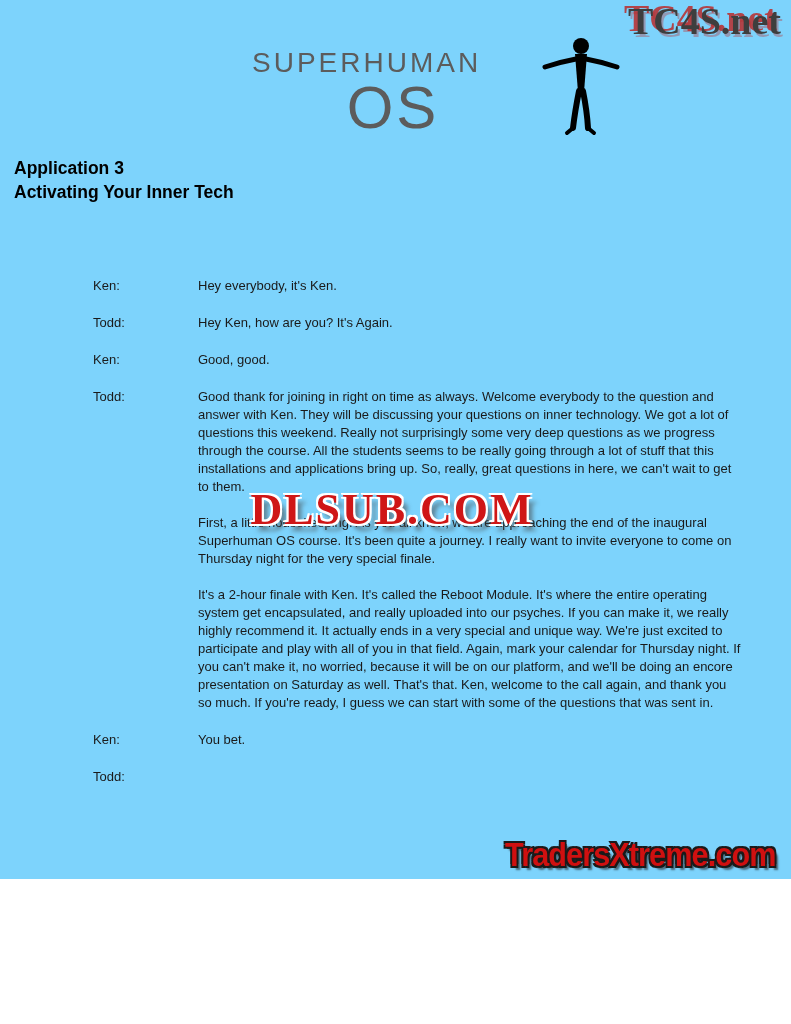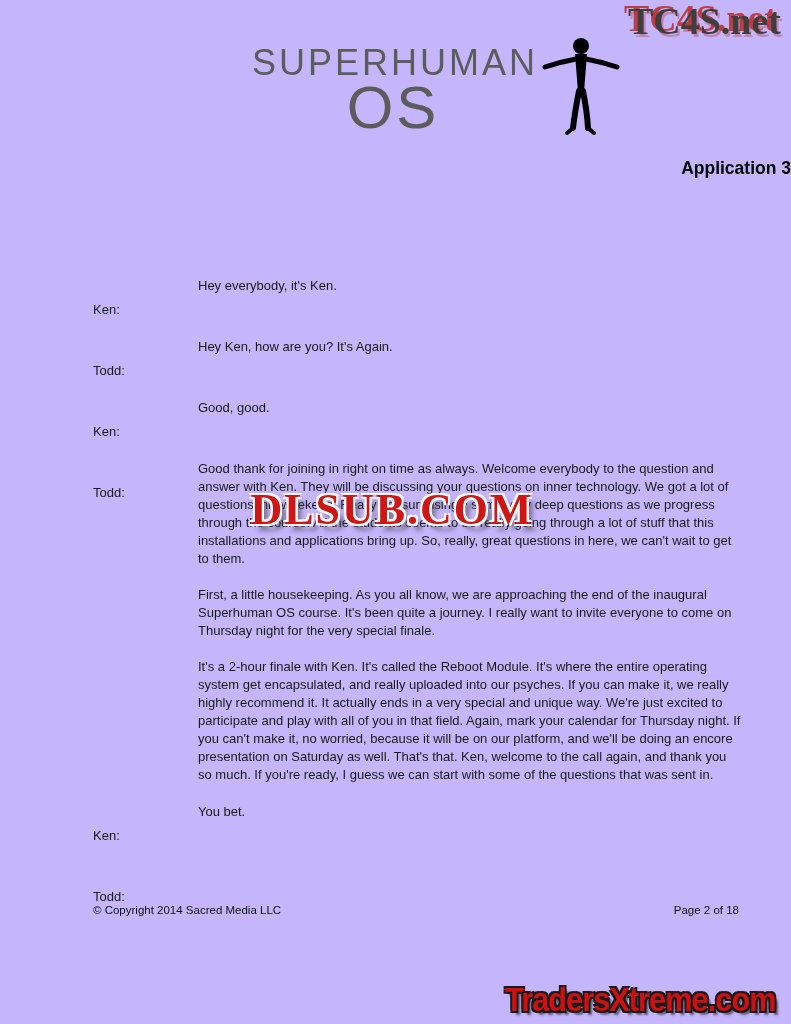--- a/index.html
+++ b/index.html
@@ -1,61 +1,61 @@
 <!DOCTYPE html>
 <html><head>
 <meta charset="utf-8">
 <style>
   html,body{margin:0;padding:0;background:#ffffff;}
   .page{
     position:relative;
-    width:791px;height:1024px;
-    background:#c4b5fd;
+    width:791px;height:879px;
+    background:#7dd3fc;
     font-family:"Liberation Sans",sans-serif;
     color:#1a1a1a;
     overflow:hidden;
   }
   
   .tc4s{
     position:absolute;top:0px;right:10px;
     font-family:"Liberation Serif",serif;
     font-weight:bold;font-size:38px;line-height:42px;
     color:#3e3e3e;
     text-shadow:-4px -3px 0 rgba(186,42,42,.85), 2px 3px 0 rgba(186,42,42,.35);
     letter-spacing:0;
   }
   
   .logo{
     position:absolute;top:44px;left:252px;width:282px;
     color:#5c5c5c;
   }
   .logo-line1{
-    font-size:36px;line-height:38px;letter-spacing:3px;
+    font-size:28px;line-height:38px;letter-spacing:3px;
     font-weight:normal;white-space:nowrap;
   }
   .logo-line2{
     font-size:60px;line-height:56px;letter-spacing:3px;
     text-align:center;margin-top:-2px;font-weight:normal;
   }
   .figure{
     position:absolute;top:36px;left:542px;width:78px;height:102px;
   }
   
   .title{
     position:absolute;top:156px;left:14px;right:0;
-    text-align:right;font-size:17.5px;line-height:24px;color:#000;
+    text-align:left;font-size:17.5px;line-height:24px;color:#000;
   }
   .title .bold{font-weight:bold;}
   
   .transcript{
     position:absolute;top:277px;left:93px;width:650px;
     font-size:13px;line-height:18px;
   }
   .row{display:flex;margin-bottom:19px;}
-  .speaker{width:93px;flex-shrink:0;margin-top:24px;}
+  .speaker{width:93px;flex-shrink:0;}
   .speech{width:557px;margin-left:12px;}
   .speech p{margin:0 0 18px 0;}
   .speech p:last-child{margin-bottom:0;}
   
   .dlsub{
     position:absolute;top:486px;left:0;right:7px;
     text-align:center;
     font-family:"Liberation Serif",serif;
     font-weight:bold;font-size:44px;line-height:48px;
     color:#cf1616;letter-spacing:2px;
@@ -102,20 +102,21 @@
       <path d="M44 23 Q60 26 75 31" stroke="#000" stroke-width="5" fill="none" stroke-linecap="round"></path>
       <path d="M37 55 Q33 75 31 92" stroke="#000" stroke-width="6" fill="none" stroke-linecap="round"></path>
       <path d="M41 55 Q45 75 46 92" stroke="#000" stroke-width="6" fill="none" stroke-linecap="round"></path>
       <path d="M31 92 L25 97" stroke="#000" stroke-width="4" stroke-linecap="round"></path>
       <path d="M46 92 L52 97" stroke="#000" stroke-width="4" stroke-linecap="round"></path>
     </svg>
   </div>
 
   <div class="title">
     <div class="bold">Application 3</div>
+    <div class="bold">Activating Your Inner Tech</div>
   </div>
 
   <div class="transcript">
 
     <div class="row">
       <div class="speaker">Ken:</div>
       <div class="speech">
           <p>Hey everybody, it's Ken.</p>
         </div>
     </div>

